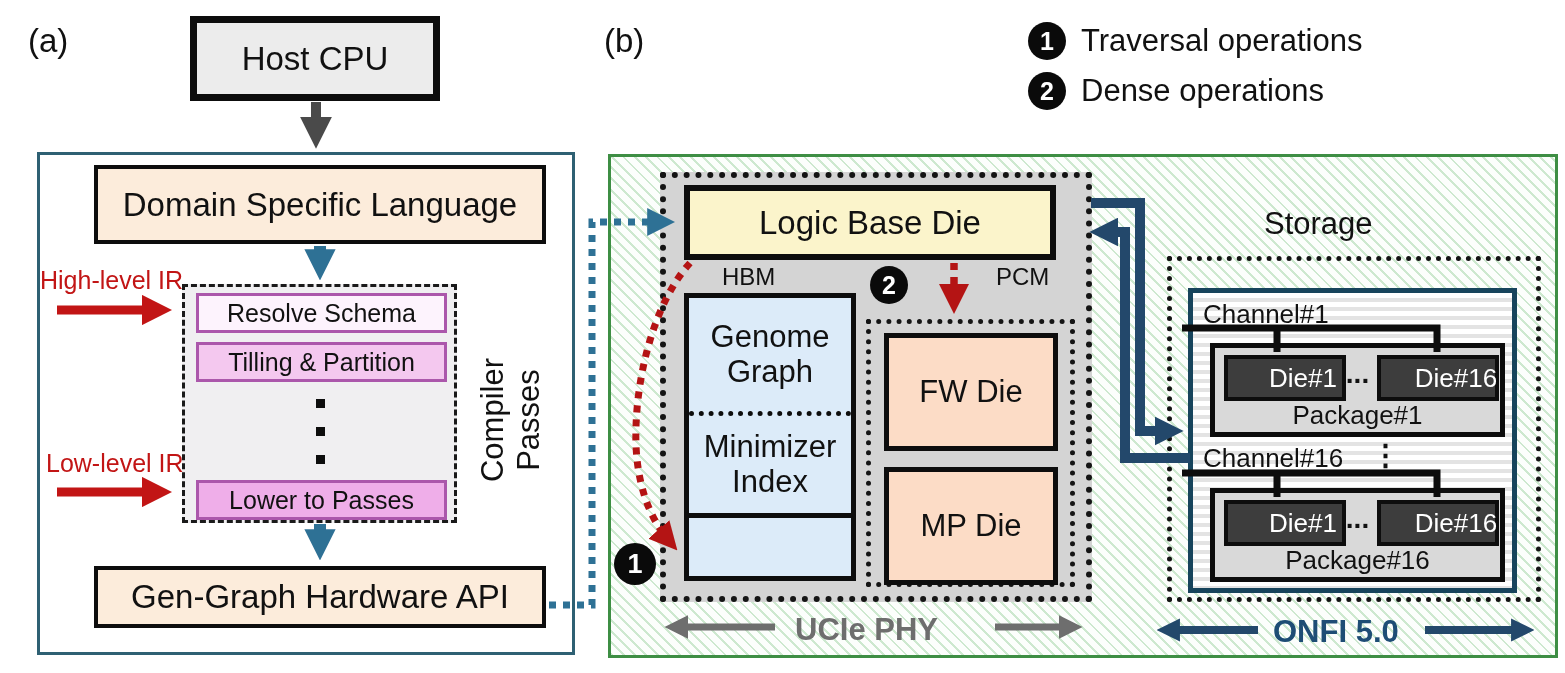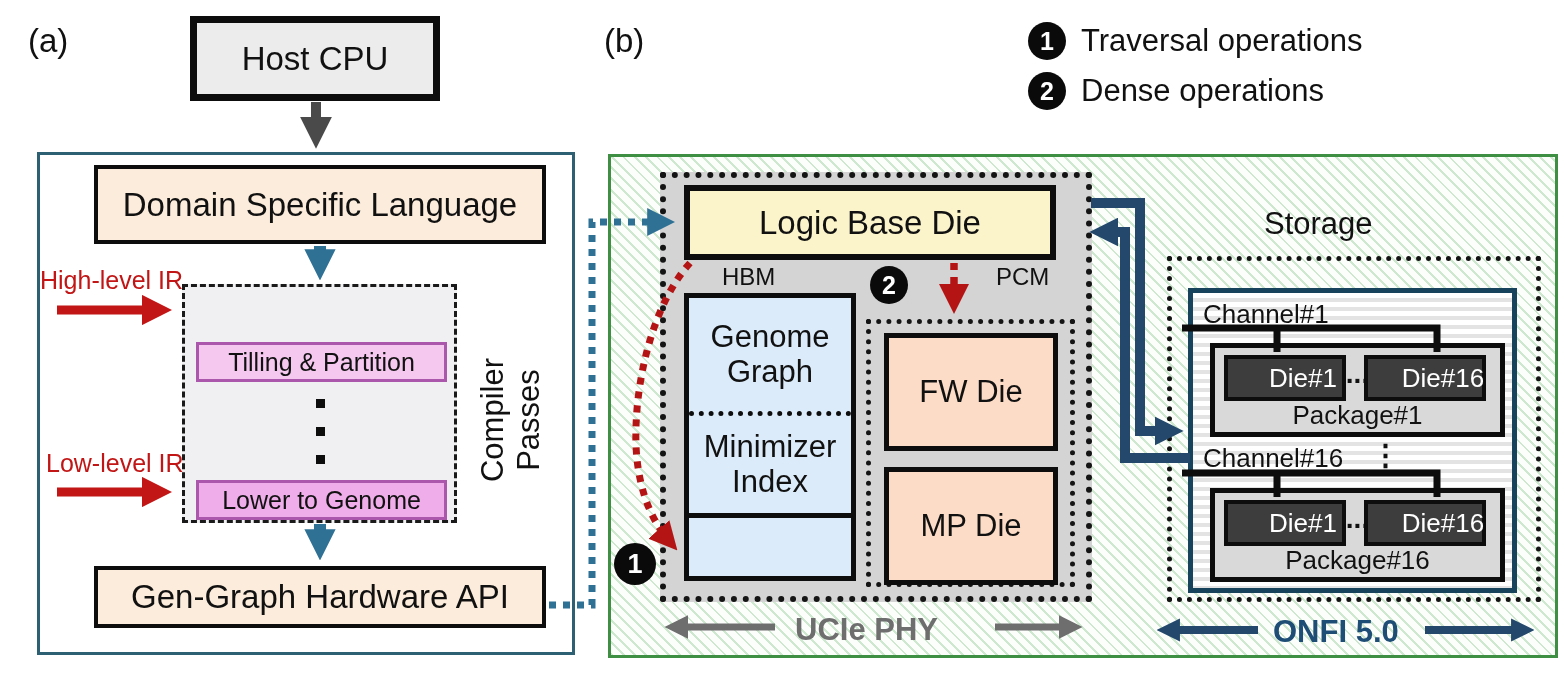--- a/index.html
+++ b/index.html
@@ -53,21 +53,21 @@
   .ucie{color:#6e6e6e;}
   .onfi{color:#1e4d75;}
   .storage-title{font-size:31px;}
   .storagebox{left:1167px;top:256px;width:374px;height:346px;border:5px dotted #141414;}
   .chancontainer{left:1188px;top:288px;width:329px;height:305px;border:5px solid #17445c;
                  background:repeating-linear-gradient(to bottom,#ffffff 0px,#ffffff 5px,#e3e3e3 5px,#e3e3e3 9px);}
   .chanlabel{position:absolute;font-size:26px;white-space:nowrap;}
   .pkg{position:absolute;left:17px;width:295px;height:94px;background:#d9d9d9;border:5px solid #0d0d0d;box-sizing:border-box;}
   .die{position:absolute;top:7px;width:122px;height:46px;background:#3d3d3d;border:4px solid #0d0d0d;color:#fff;
        display:flex;align-items:center;justify-content:center;font-size:26px;box-sizing:border-box;padding-left:36px;}
-  .die-l{left:9px;} .die-r{right:14px;text-align:center;}
+  .die-l{left:9px;} .die-r{right:1px;text-align:center;}
   .die-dots{position:absolute;left:0;right:0;top:10px;text-align:center;font-size:28px;font-weight:bold;}
   .pkglabel{position:absolute;left:0;right:0;bottom:1px;text-align:center;font-size:26px;}
   .morechan{position:absolute;font-size:29px;font-weight:bold;letter-spacing:0;}
   svg#overlay{position:absolute;left:0;top:0;z-index:60;pointer-events:none;}
   .topcircle{z-index:70;}
 </style>
 </head>
 <body>
 
 <div id="canvas">
@@ -78,27 +78,28 @@
     <span>Host CPU</span>
   </div>
 
   <div class="abs aframe"></div>
 
   <div class="box peachbox dsl">
     <span>Domain Specific Language</span>
   </div>
 
   <div class="abs dashedbox">
+    <div class="pass pass1">Resolve Schema</div>
     <div class="pass pass2">Tilling &amp; Partition</div>
     <div class="vdots">
         <i></i>
         <i></i>
         <i></i>
       </div>
-    <div class="pass pass3">Lower to Genome</div>
+    <div class="pass pass3">Lower to Passes</div>
   </div>
 
   <div class="rot-anchor">
     <div class="rot-inner">
       <span style="display:block">Compiler</span>
       <span style="display:block">Passes</span>
     </div>
   </div>
 
   <div class="lbl irlabel" style="left:40px;top:266px;">High-level IR</div>

